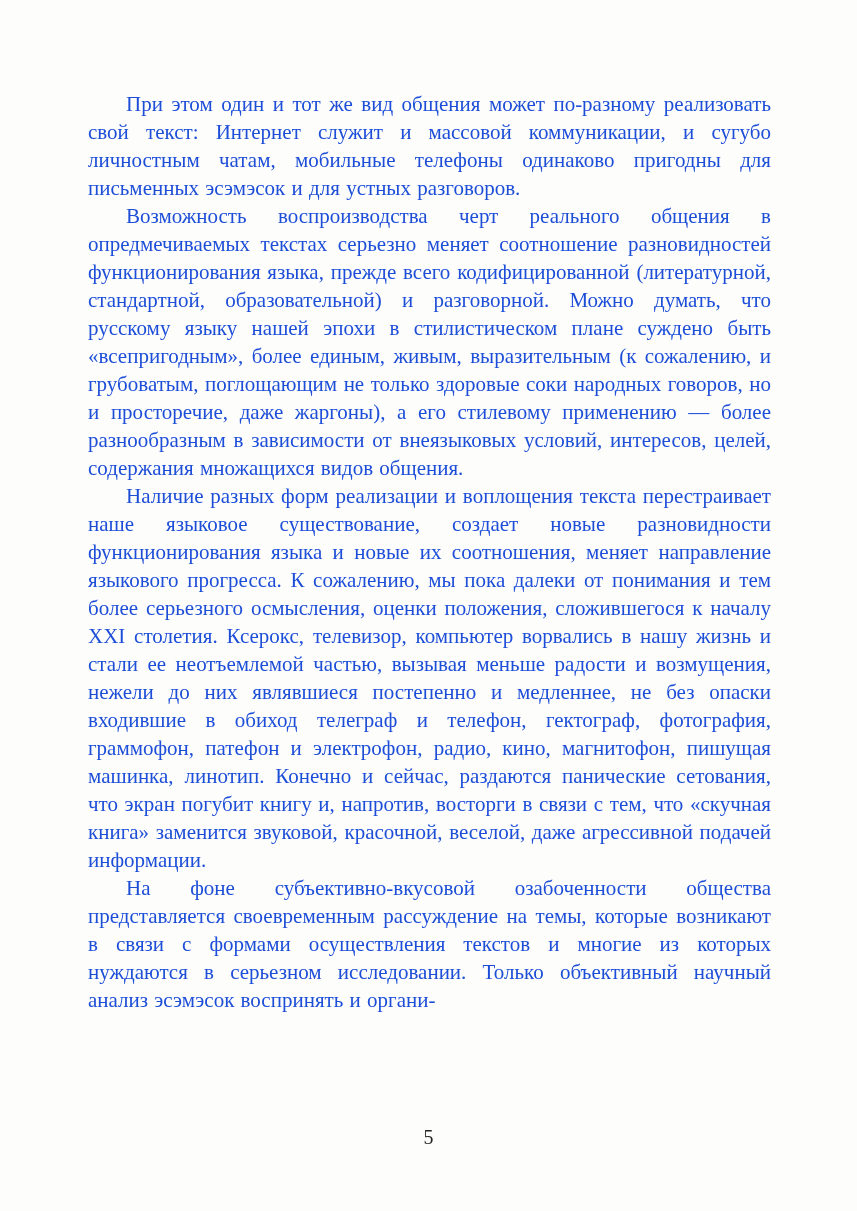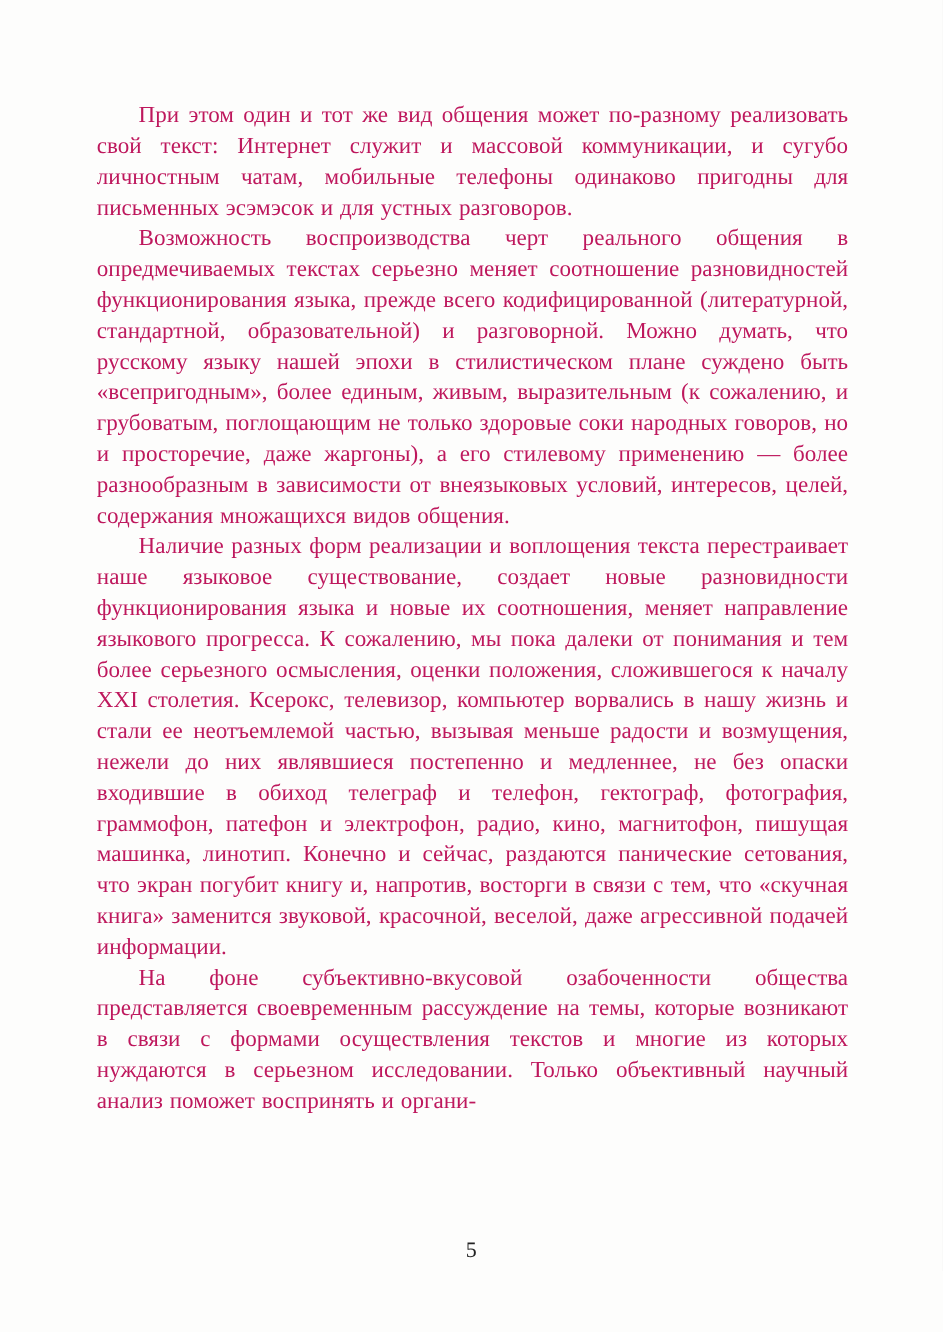--- a/index.html
+++ b/index.html
@@ -15,21 +15,21 @@
       margin: 0 auto;
       background: #fdfdfc;
       overflow: hidden;
       box-sizing: border-box;
     }
     .text-block {
       position: absolute;
       top: 90px;
       left: 88px;
       width: 683px;
-      color: #be185d;
+      color: #1d4ed8;
       font-size: 21px;
       line-height: 28px;
       text-align: justify;
       text-justify: inter-word;
       hyphens: auto;
       -webkit-hyphens: auto;
       word-spacing: 1px;
     }
     .text-block p {
       margin: 0;
@@ -48,16 +48,16 @@
     }
   </style>
 </head>
 <body>
 
 <div class="page">
   <div class="text-block" lang="ru">
     <p>При этом один и тот же вид общения может по-разному реализовать свой текст: Интернет служит и массовой коммуникации, и сугубо личностным чатам, мобильные телефоны одинаково пригодны для письменных эсэмэсок и для устных разговоров.</p>
     <p>Возможность воспроизводства черт реального общения в опредмечиваемых текстах серьезно меняет соотношение разновидностей функционирования языка, прежде всего кодифицированной (литературной, стандартной, образовательной) и разговорной. Можно думать, что русскому языку нашей эпохи в стилистическом плане суждено быть «всепригодным», более единым, живым, выразительным (к сожалению, и грубоватым, поглощающим не только здоровые соки народных говоров, но и просторечие, даже жаргоны), а его стилевому применению — более разнообразным в зависимости от внеязыковых условий, интересов, целей, содержания множащихся видов общения.</p>
     <p>Наличие разных форм реализации и воплощения текста перестраивает наше языковое существование, создает новые разновидности функционирования языка и новые их соотношения, меняет направление языкового прогресса. К сожалению, мы пока далеки от понимания и тем более серьезного осмысления, оценки положения, сложившегося к началу XXI столетия. Ксерокс, телевизор, компьютер ворвались в нашу жизнь и стали ее неотъемлемой частью, вызывая меньше радости и возмущения, нежели до них являвшиеся постепенно и медленнее, не без опаски входившие в обиход телеграф и телефон, гектограф, фотография, граммофон, патефон и электрофон, радио, кино, магнитофон, пишущая машинка, линотип. Конечно и сейчас, раздаются панические сетования, что экран погубит книгу и, напротив, восторги в связи с тем, что «скучная книга» заменится звуковой, красочной, веселой, даже агрессивной подачей информации.</p>
-    <p>На фоне субъективно-вкусовой озабоченности общества представляется своевременным рассуждение на темы, которые возникают в связи с формами осуществления текстов и многие из которых нуждаются в серьезном исследовании. Только объективный научный анализ поможет воспринять и органи-</p>
+    <p>На фоне субъективно-вкусовой озабоченности общества представляется своевременным рассуждение на темы, которые возникают в связи с формами осуществления текстов и многие из которых нуждаются в серьезном исследовании. Только объективный научный анализ эсэмэсок воспринять и органи-</p>
   </div>
   <div class="page-number">5</div>
 </div>
 
 </body></html>

